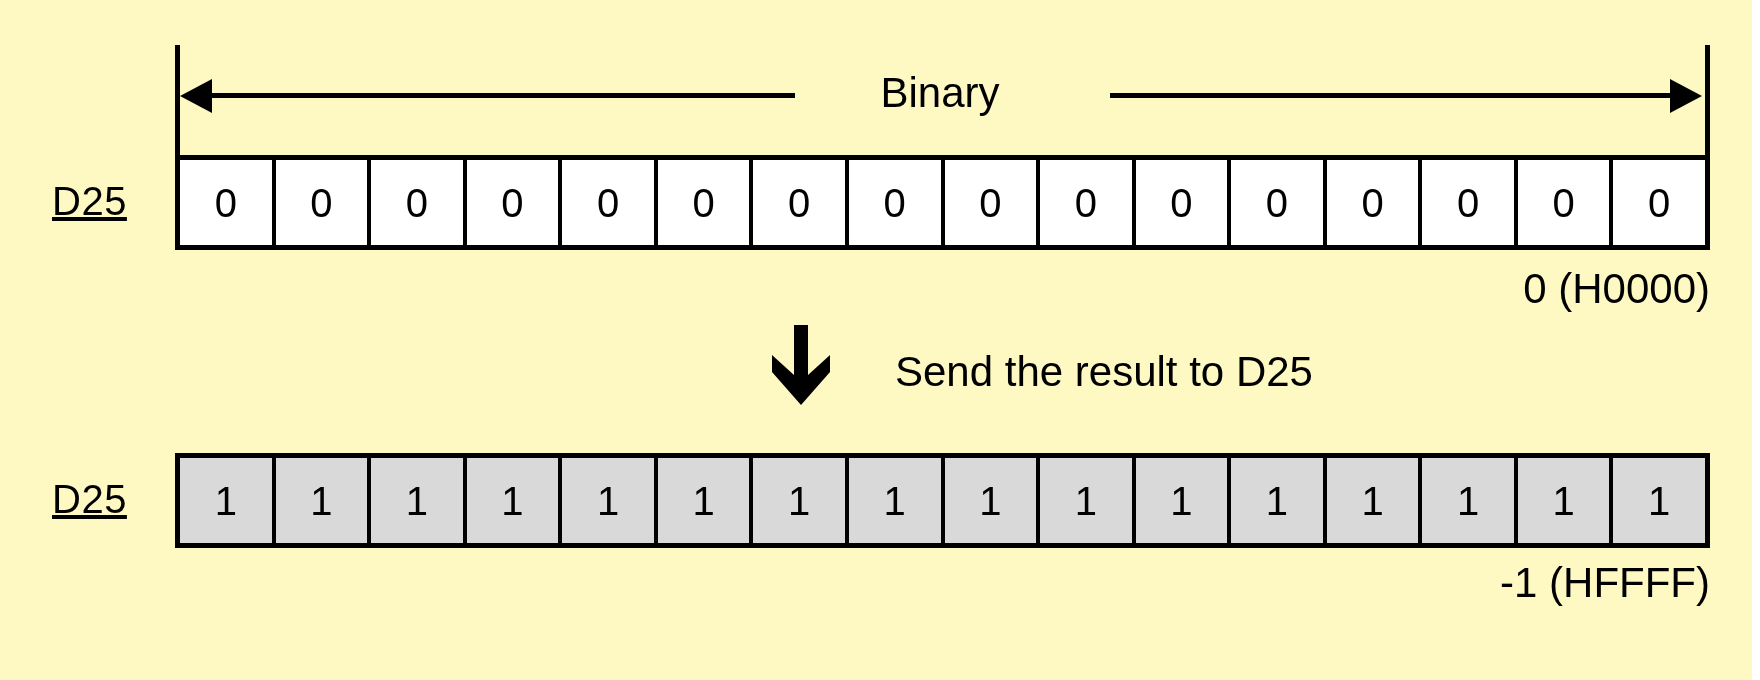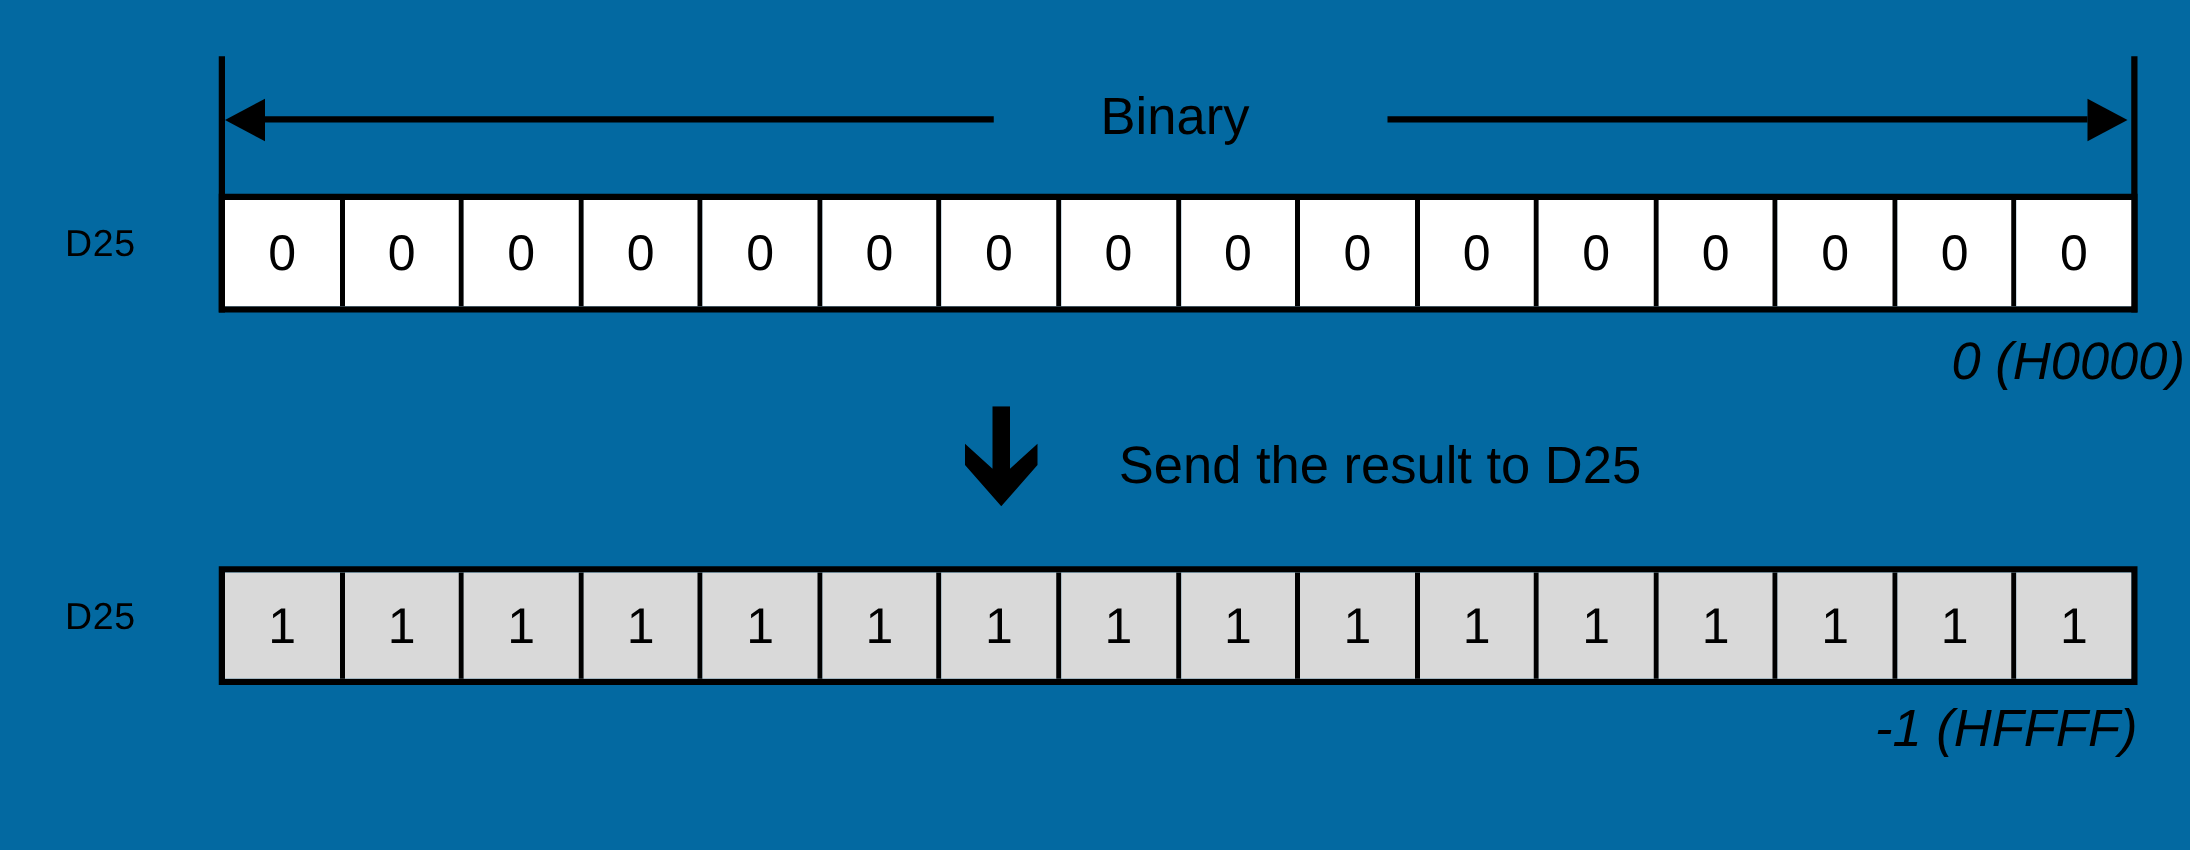--- a/index.html
+++ b/index.html
@@ -8,32 +8,33 @@
     background: #ffffff;
   }
   body {
     font-family: "Liberation Sans", sans-serif;
     color: #000000;
   }
   #canvas {
     position: relative;
     width: 1752px;
     height: 680px;
-    background: #0369a1;
+    background: #fef9c3;
     overflow: hidden;
   }
 
   
   .row-label {
     position: absolute;
-    font-size: 30px;
+    font-size: 40px;
     line-height: 1;
     letter-spacing: 0.5px;
     white-space: nowrap;
     color: #000;
+    text-decoration: underline;
   }
 
   
   .tick {
     position: absolute;
     width: 5px;
     background: #000;
   }
 
   
@@ -143,21 +144,21 @@
       <div class="bit-cell">0</div>
       <div class="bit-cell">0</div>
       <div class="bit-cell">0</div>
       <div class="bit-cell">0</div>
       <div class="bit-cell">0</div>
       <div class="bit-cell">0</div>
       <div class="bit-cell">0</div>
       <div class="bit-cell">0</div>
     </div>
 
-  <div class="value-caption" style="left:1248px; top:268px; width:500px;font-style:italic;">0 (H0000)</div>
+  <div class="value-caption" style="left:1210px; top:268px; width:500px;">0 (H0000)</div>
 
 
   <div class="down-arrow-wrap" style="left:770px; top:325px;">
     <svg width="62" height="80" viewBox="0 0 62 80" aria-hidden="true">
       <polygon points="24,0 38,0 38,50 60,30 60,47 31,80 2,47 2,30 24,50" fill="#000000"></polygon>
     </svg>
   </div>
 
   <div class="op-text" style="left:895px; top:351px;">Send the result to D25</div>
 
@@ -175,15 +176,15 @@
       <div class="bit-cell">1</div>
       <div class="bit-cell">1</div>
       <div class="bit-cell">1</div>
       <div class="bit-cell">1</div>
       <div class="bit-cell">1</div>
       <div class="bit-cell">1</div>
       <div class="bit-cell">1</div>
       <div class="bit-cell">1</div>
     </div>
 
-  <div class="value-caption" style="left:1210px; top:562px; width:500px;font-style:italic;">-1 (HFFFF)</div>
+  <div class="value-caption" style="left:1210px; top:562px; width:500px;">-1 (HFFFF)</div>
 
 </div>
 
 </body></html>

